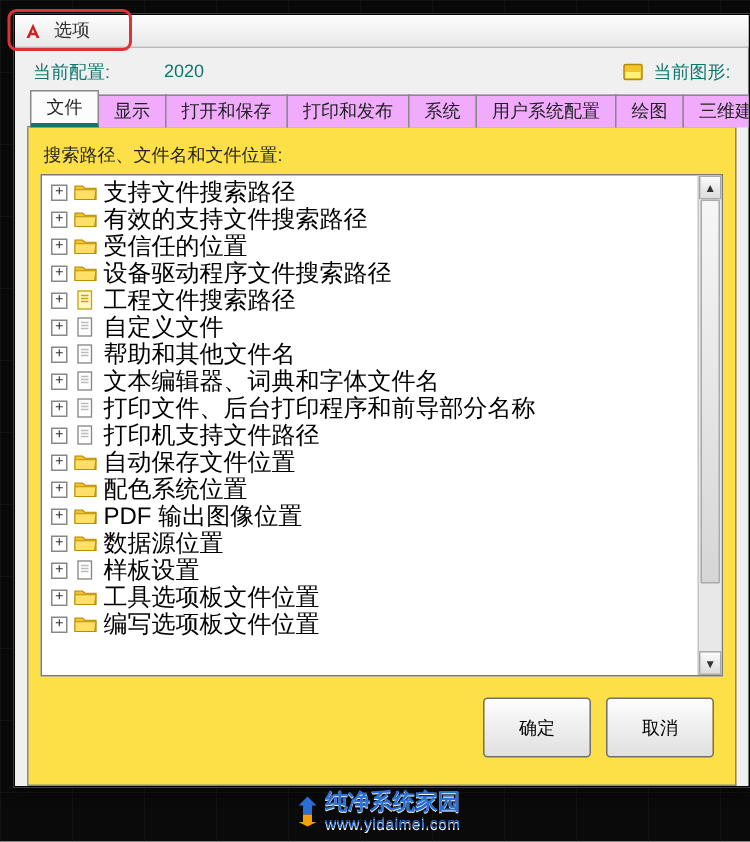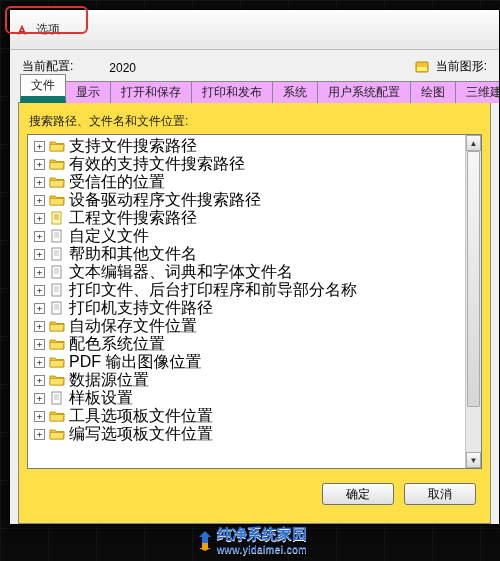--- a/index.html
+++ b/index.html
@@ -32,41 +32,41 @@
   .dialog {
     position: absolute;
     left: 9px; top: 9px; right: 0;
     border: 1px solid #000;
     background: #f0f0f0;
     box-shadow: 0 2px 10px rgba(0,0,0,.5);
     height: 516px;
     display: flex; flex-direction: column;
   }
   .titlebar {
-    height: 40px;
+    height: 22px;
     background: linear-gradient(#fdfdfd, #e8e8e8);
     border-bottom: 1px solid #bbb;
     display: flex; align-items: center;
     padding: 0 4px;
     gap: 6px;
   }
   .app-icon {
     width: 16px; height: 16px;
     display: flex; align-items: center; justify-content: center;
   }
   .app-icon svg { width: 14px; height: 14px; }
   .title-text { color: #333; font-size: 12px; }
   .content {
     flex: 1; padding: 8px 8px 0 8px;
     display: flex; flex-direction: column;
     overflow: hidden;
   }
   .profile-row {
-    display: flex; align-items: flex-end;
-    font-size: 12px; color: #000000;
+    display: flex; align-items: flex-start;
+    font-size: 12px; color: #0f766e;
     padding: 0 4px 6px 4px;
     gap: 6px;
   }
   .profile-row .spacer { flex: 1; }
   .profile-row .doc-icon { width: 16px; height: 16px; }
   .tabs {
     display: flex; align-items: flex-end;
     border-bottom: 1px solid #888;
     padding-left: 2px;
     gap: 0;
@@ -80,21 +80,21 @@
     padding: 2px 10px;
     font-size: 12px;
     color: #222;
     position: relative;
     top: 1px;
     margin-right: -1px;
     white-space: nowrap;
   }
   .tab.active {
     background: #fcfcfc;
-    border-bottom: 7px solid #0f766e;
+    border-bottom: 3px solid #0f766e;
     z-index: 2;
   }
   .tab-panel {
     border: 1px solid #888;
     border-top: none;
     background: #fde047;
     flex: 1;
     padding: 10px 8px 8px 8px;
     display: flex; flex-direction: column;
     overflow: hidden;
@@ -149,21 +149,21 @@
   .sthumb {
     position: absolute; left: 1px; right: 1px; top: 0; height: 85%;
     background: linear-gradient(#f6f6f6,#d6d6d6);
     border: 1px solid #aaa; border-radius: 1px;
   }
   .button-row {
     display: flex; justify-content: flex-end; gap: 10px;
     padding: 14px 6px 10px 6px;
   }
   .btn {
-    min-width: 72px; height: 22px;
+    min-width: 72px; height: 40px;
     border: 1px solid #707070;
     background: linear-gradient(#fdfdfd,#e0e0e0);
     border-radius: 3px;
     font-size: 12px;
     display: flex; align-items: center; justify-content: center;
     cursor: pointer;
   }
   .watermark {
     position: absolute;
     left: 0; right: 0; bottom: 6px;

